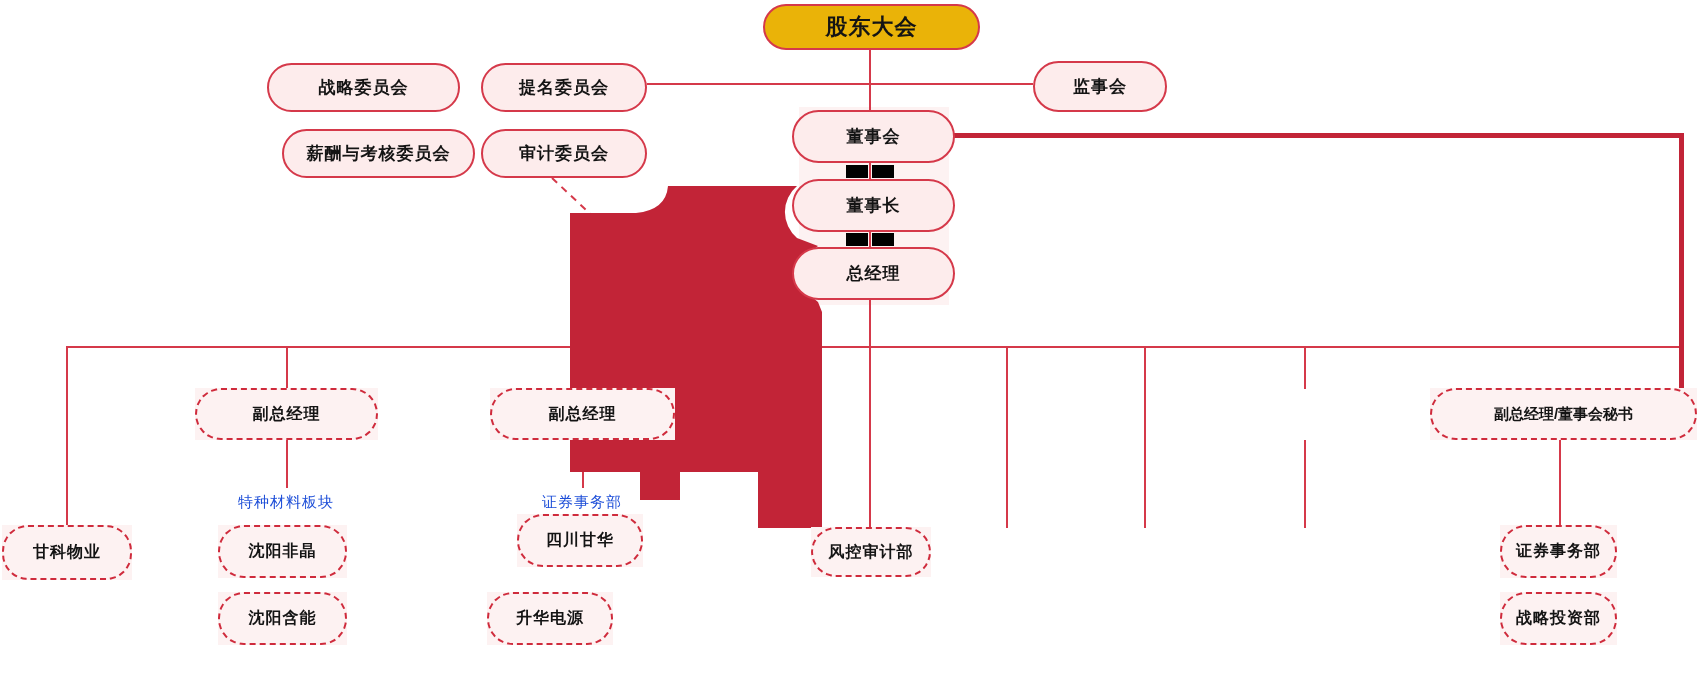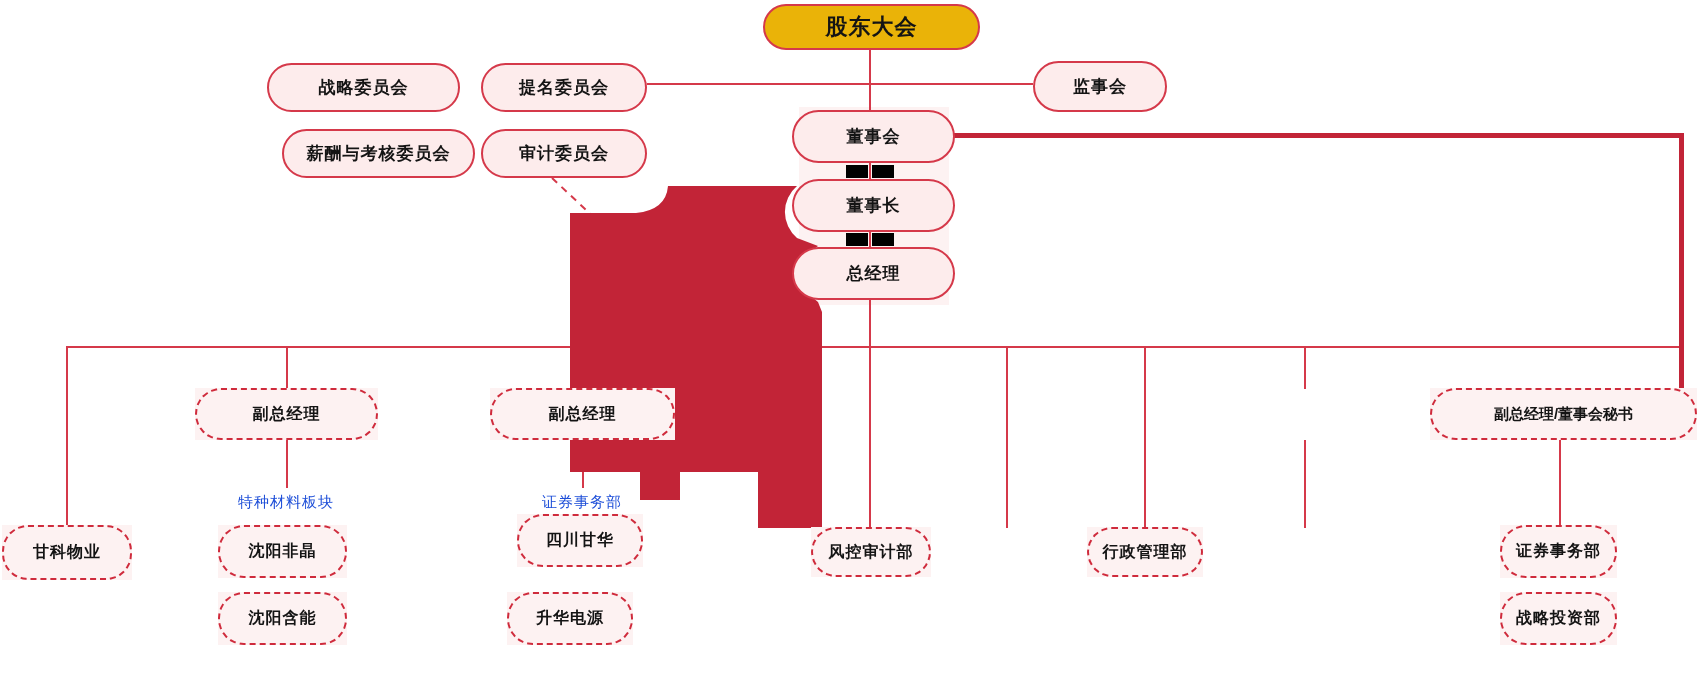--- a/index.html
+++ b/index.html
@@ -120,20 +120,19 @@
   <div class="node dashed small" style="left:490px;top:388px;width:185px;height:52px;">副总经理</div>
   <div class="node dashed xsmall" style="left:1430px;top:388px;width:267px;height:52px;">副总经理/董事会秘书</div>
 
   <div class="section-label" style="left:211px;top:493px;">特种材料板块</div>
   <div class="section-label" style="left:507px;top:493px;">证券事务部</div>
 
   <div class="node dashed small" style="left:2px;top:525px;width:130px;height:55px;">甘科物业</div>
   <div class="node dashed small" style="left:218px;top:525px;width:129px;height:53px;">沈阳非晶</div>
   <div class="node dashed small" style="left:218px;top:592px;width:129px;height:53px;">沈阳含能</div>
   <div class="node dashed small" style="left:517px;top:514px;width:126px;height:53px;">四川甘华</div>
-  <div class="node dashed small" style="left:507px;top:592px;width:126px;height:53px;">升华电源</div>
+  <div class="node dashed small" style="left:487px;top:592px;width:126px;height:53px;">升华电源</div>
 
   <div class="node dashed small" style="left:811px;top:527px;width:120px;height:50px;">风控审计部</div>
-  <div class="node dashed small" style="left:1087px;top:527px;width:116px;height:50px;">行政管理部</div>
   <div class="node dashed small" style="left:1500px;top:525px;width:117px;height:53px;">证券事务部</div>
   <div class="node dashed small" style="left:1500px;top:592px;width:117px;height:53px;">战略投资部</div>
 
 </div>
 
 </body></html>

